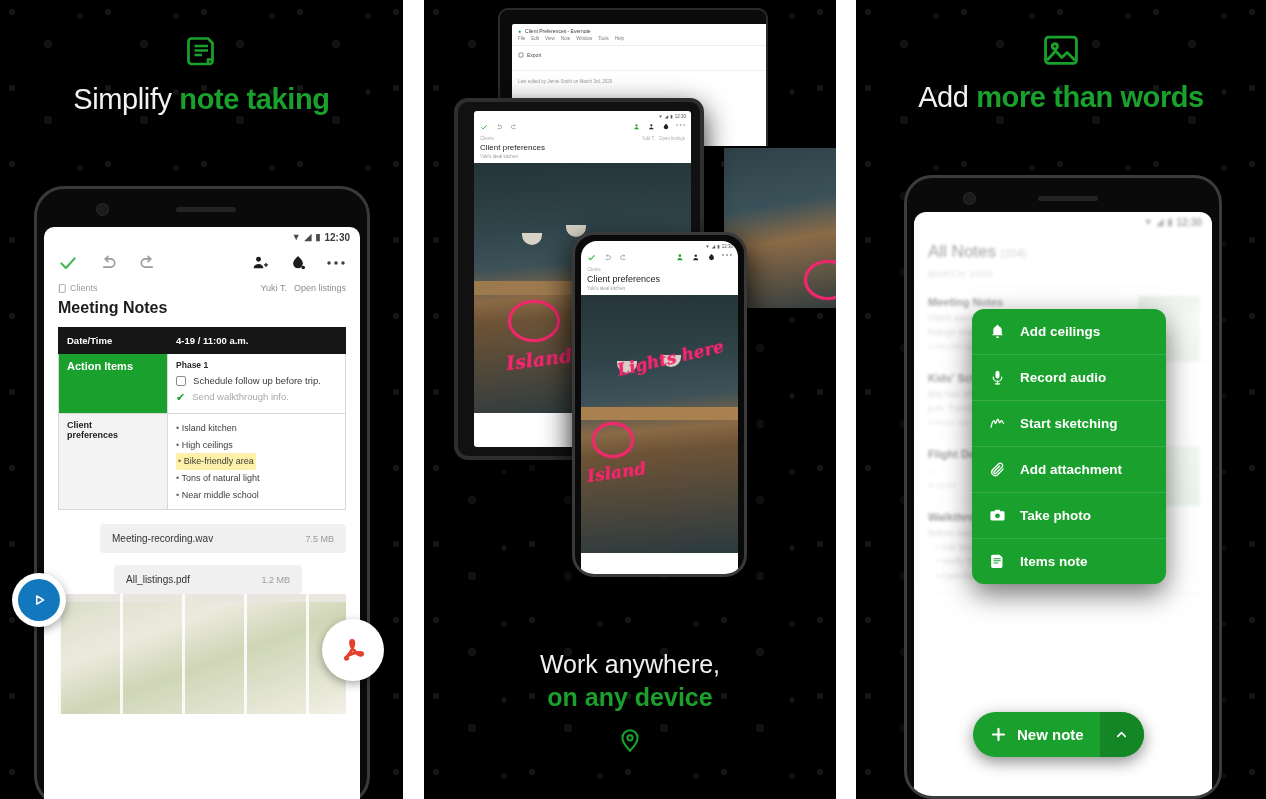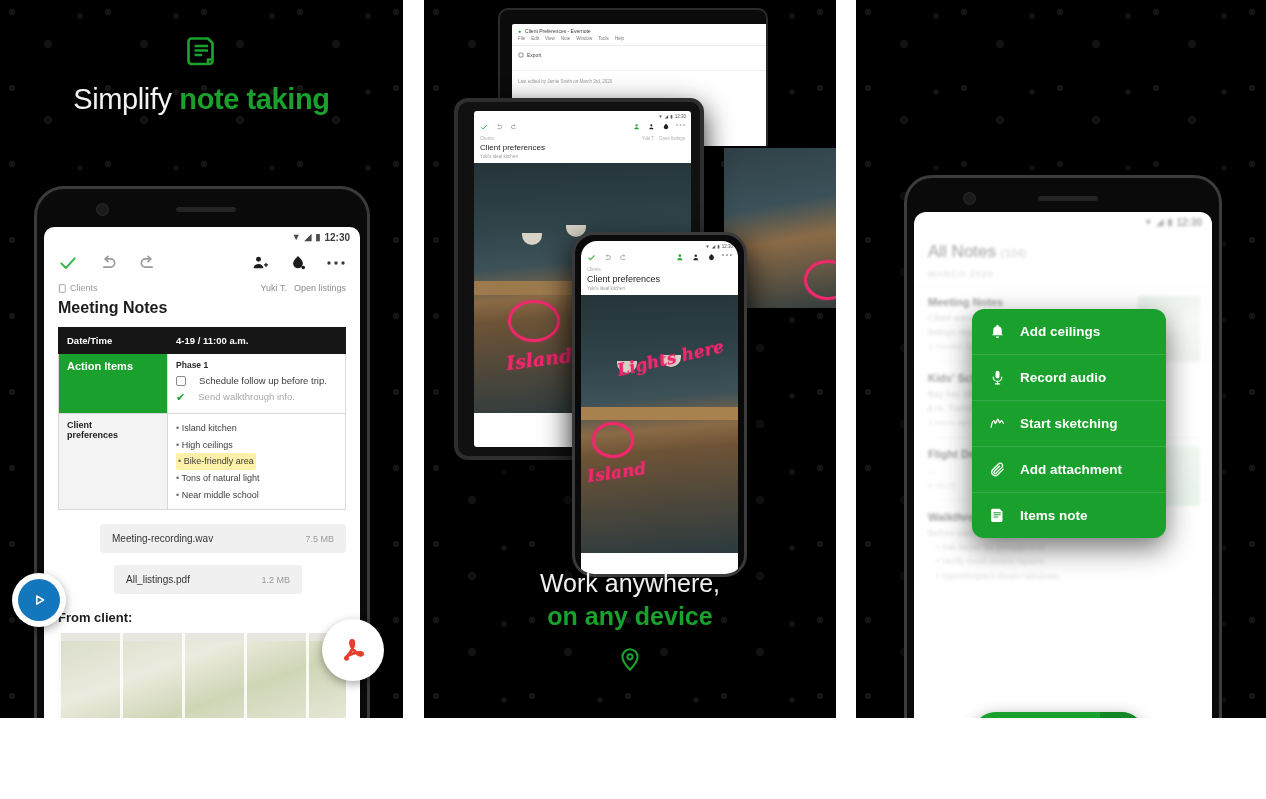--- a/index.html
+++ b/index.html
@@ -2,21 +2,21 @@
 <html><head>
 <meta charset="utf-8">
 <style>
   * { margin:0; padding:0; box-sizing:border-box; }
   html,body { width:1266px; height:799px; background:#fff; overflow:hidden; }
   body { font-family:"Liberation Sans", sans-serif; }
 
   .stage { position:relative; width:1266px; height:799px; background:#ffffff; }
 
   
-  .panel { position:absolute; top:0; height:718px; overflow:hidden; background:#000; }
+  .panel { position:absolute; top:0; height:799px; overflow:hidden; background:#000; }
   #panel-1 { left:0;    width:403px; }
   #panel-2 { left:424px; width:412px; }
   #panel-3 { left:856px; width:410px; }
 
   .dot-pattern { position:absolute; inset:0;
       background-color:#000;
       background-image:
         radial-gradient(circle at 12px 12px, #191919 3px, transparent 3.5px),
         radial-gradient(circle at 48px 44px, #151515 4px, transparent 4.5px),
         radial-gradient(circle at 80px 16px, #171717 2.5px, transparent 3px);
@@ -61,21 +61,21 @@
 
   
   .ntable { width:100%; border-collapse:collapse; font-size:9px; }
   .ntable td { border:1px solid #d8d8d8; vertical-align:top; padding:6px 8px; }
   .row-dark td { background:#161616; color:#fff; font-weight:700; font-size:9.5px;
                  border-color:#161616; padding:7px 8px; }
   .cell-label { width:38%; background:#f3f3f3; font-weight:700; color:#1c1c1c; }
   .cell-green { background:#1aa02c; color:#fff; font-weight:700; font-size:11px;
                 border-color:#1aa02c; vertical-align:middle; }
   .phase { font-weight:700; color:#2a2a2a; font-size:8.5px; margin-bottom:5px; }
-  .chk-row { display:flex; align-items:center; gap:13px; margin-bottom:5px;
+  .chk-row { display:flex; align-items:center; gap:7px; margin-bottom:5px;
              font-size:9.5px; color:#3a3a3a; }
   .chk-box { width:10px; height:10px; border:1.4px solid #8c8c8c; border-radius:2px;
              flex:0 0 auto; margin-top:1px; }
   .chk-done { color:#1aa02c; font-size:11px; line-height:10px; flex:0 0 auto; }
   .chk-row.done { color:#a9a9a9; }
   .prefs { list-style:none; font-size:9px; color:#3d3d3d; line-height:1.85; }
   .prefs li::before { content:"• "; color:#6c6c6c; }
   .prefs li.hl { background:#fdf0a8; display:inline-block; padding:0 2px; border-radius:2px; }
 
   
@@ -325,21 +325,20 @@
 
         <div class="attach attach-wav">
           <span>Meeting-recording.wav</span>
           <span class="size">7.5 MB</span>
         </div>
         <div class="attach attach-pdf">
           <span>All_listings.pdf</span>
           <span class="size">1.2 MB</span>
         </div>
 
-        <div class="from-client">From client:</div>
         <div class="client-photo"></div>
       </div>
     </div>
 
     <div class="play-badge">
       <div class="play-inner">
         <svg width="18" height="18" viewBox="0 0 24 24" fill="none" stroke="#fff" stroke-width="2" stroke-linejoin="round">
             <path d="M9 6.5l9 5.5-9 5.5z"></path>
           </svg>
       </div>
@@ -507,20 +506,28 @@
       <svg style="margin-top:12px;" width="26" height="30" viewBox="0 0 24 24" fill="none" stroke="#1aa02c" stroke-width="1.9">
         <path d="M12 22s7-7.2 7-12A7 7 0 0 0 5 10c0 4.8 7 12 7 12z"></path>
           <circle cx="12" cy="10" r="2.4"></circle>
       </svg>
     </div>
   </div>
 
   <div class="panel" id="panel-3">
     <div class="dot-pattern"></div>
 
+    <div class="headline-wrap" style="top:34px;">
+      <svg class="hero-icon" width="38" height="34" viewBox="0 0 24 22" fill="none" stroke="#1aa02c" stroke-width="1.8" stroke-linejoin="round">
+        <rect x="2" y="2" width="20" height="17" rx="2"></rect>
+        <circle cx="8" cy="8" r="1.7"></circle>
+          <path d="M3 17l5.5-6 4 4.2 3.5-3.2L21 17"></path>
+      </svg>
+      <div class="headline"><span>Add </span><span class="accent">more than words</span></div>
+    </div>
 
     <div class="p3-phone">
       <div class="phone-notchbar">
         <div class="cam"></div>
         <div class="speaker"></div>
       </div>
       <div class="p3-screen">
         <div class="statusbar p3-blur">
           <span class="sb-ico">▼</span>
           <span class="sb-ico">◢</span>
@@ -601,20 +608,29 @@
         <span class="menu-ico">
             <svg width="17" height="17" viewBox="0 0 24 24" fill="none" stroke="#fff" stroke-width="1.9" stroke-linecap="round" stroke-linejoin="round">
               <path d="M20 11.5l-8.2 8.2a5 5 0 0 1-7-7l8.5-8.5a3.4 3.4 0 1 1 4.8 4.8l-8.4 8.4a1.8 1.8 0 0 1-2.5-2.5l7.8-7.8"></path>
             </svg>
           </span>
         <span class="lbl">Add attachment</span>
       </div>
       <div class="menu-item">
         <span class="menu-ico">
             <svg width="17" height="17" viewBox="0 0 24 24" fill="#fff">
+              <path d="M9 4h6l1.3 2H20a2 2 0 0 1 2 2v9a2 2 0 0 1-2 2H4a2 2 0 0 1-2-2V8a2 2 0 0 1 2-2h3.7z"></path>
+              <circle cx="12" cy="12.4" r="3.4" fill="#1aa02c"></circle>
+            </svg>
+          </span>
+        <span class="lbl">Take photo</span>
+      </div>
+      <div class="menu-item">
+        <span class="menu-ico">
+            <svg width="17" height="17" viewBox="0 0 24 24" fill="#fff">
               <path d="M5 2.5h10l4 4V19a2 2 0 0 1-2 2H5a2 2 0 0 1-2-2V4.5a2 2 0 0 1 2-2z"></path>
               <path d="M7 8h9M7 11h9M7 14h5.5" stroke="#1aa02c" stroke-width="1.5" stroke-linecap="round"></path>
             </svg>
           </span>
         <span class="lbl">Items note</span>
       </div>
     </div>
 
     <div class="newnote">
       <div class="nn-main">

